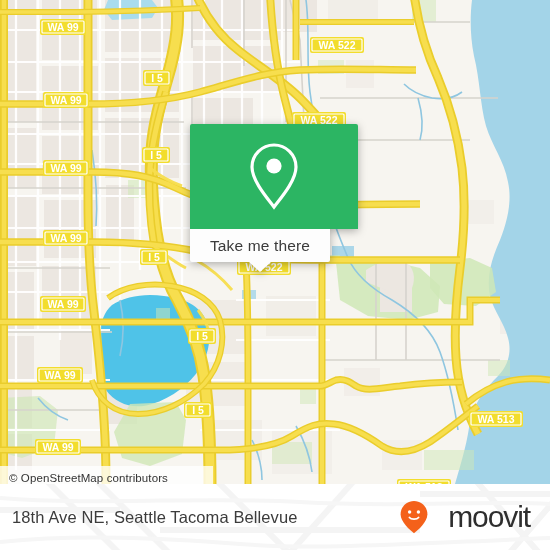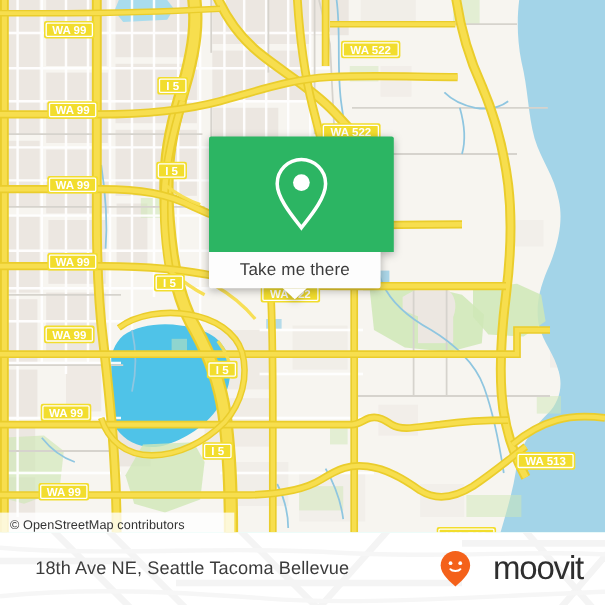--- a/index.html
+++ b/index.html
@@ -31,21 +31,21 @@
     filter:drop-shadow(0 2px 4px rgba(0,0,0,0.30));
   }
   .card-top{
     width:168px;height:105px;
     background:#2cb563;
     display:flex;align-items:center;justify-content:center;
     border-radius:2px 2px 0 0;
   }
   .card-top svg{display:block;}
   .card-bot{
-    width:156px;height:33px;background:#fdfdfd;
+    width:140px;height:33px;background:#fdfdfd;
     display:flex;align-items:center;justify-content:center;
     border-radius:0 0 2px 2px;
     position:relative;
   }
   .card-label{font-size:15.5px;color:#3b3b3b;letter-spacing:.15px;}
   .card-tail{
     position:absolute;left:50%;top:33px;transform:translateX(-50%);
     width:0;height:0;
     border-left:11px solid transparent;
     border-right:11px solid transparent;
@@ -54,21 +54,21 @@
 
   
   .bottombar{
     position:absolute;left:0;top:484px;width:550px;height:66px;
     background:#ffffff;overflow:hidden;
   }
   .bb-watermark{position:absolute;left:0;top:0;width:550px;height:66px;opacity:1;}
   .bb-inner{
     position:relative;width:550px;height:66px;
     display:flex;align-items:center;justify-content:space-between;
-    padding:0 20px 0 32px;box-sizing:border-box;
+    padding:0 20px 0 12px;box-sizing:border-box;
   }
   .bb-title{font-size:16.5px;color:#3c3c3c;letter-spacing:.1px;white-space:nowrap;}
   .bb-logo{display:flex;align-items:center;gap:19px;}
   .bb-logo-word{
     font-size:30px;color:#2e2e2e;letter-spacing:-1.1px;
     font-weight:400;line-height:1;
   }
 </style>
 </head>
 <body>

